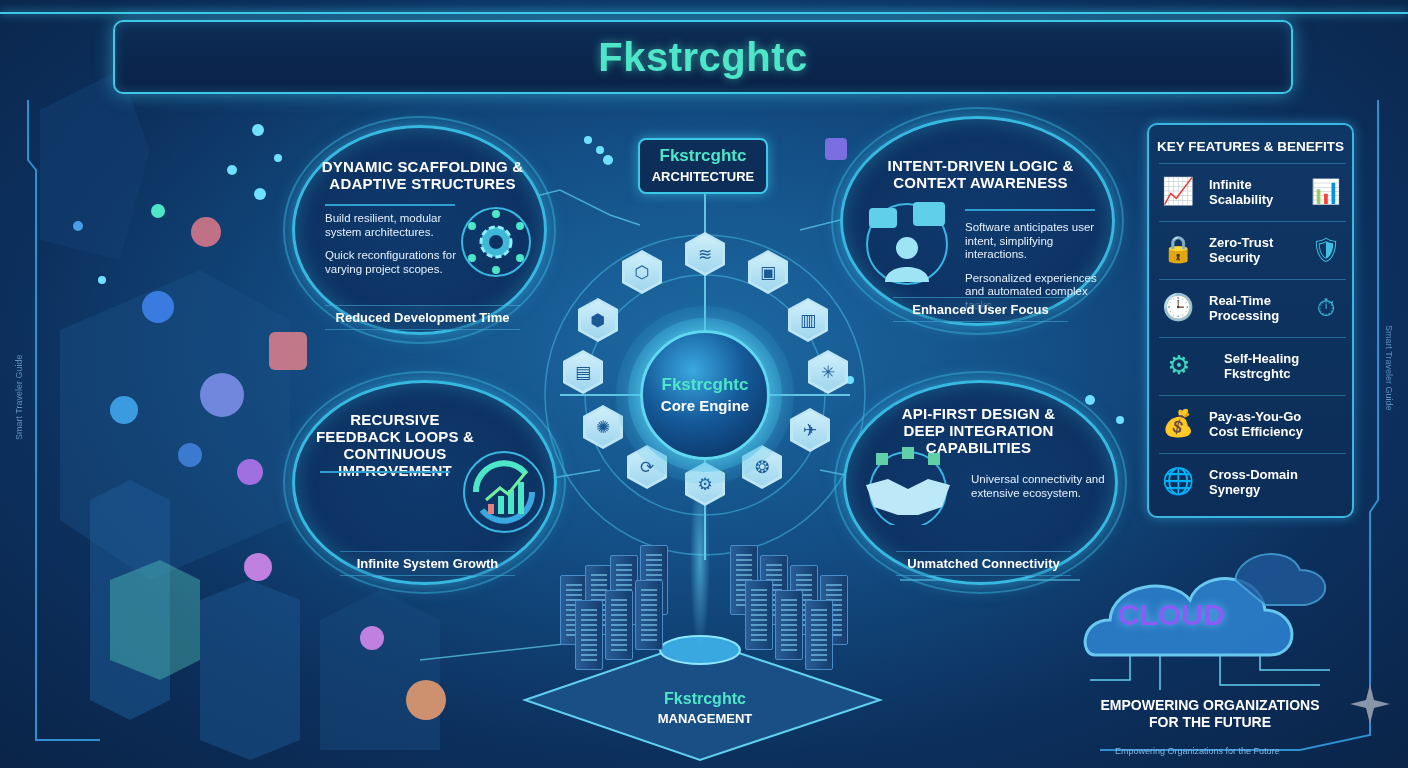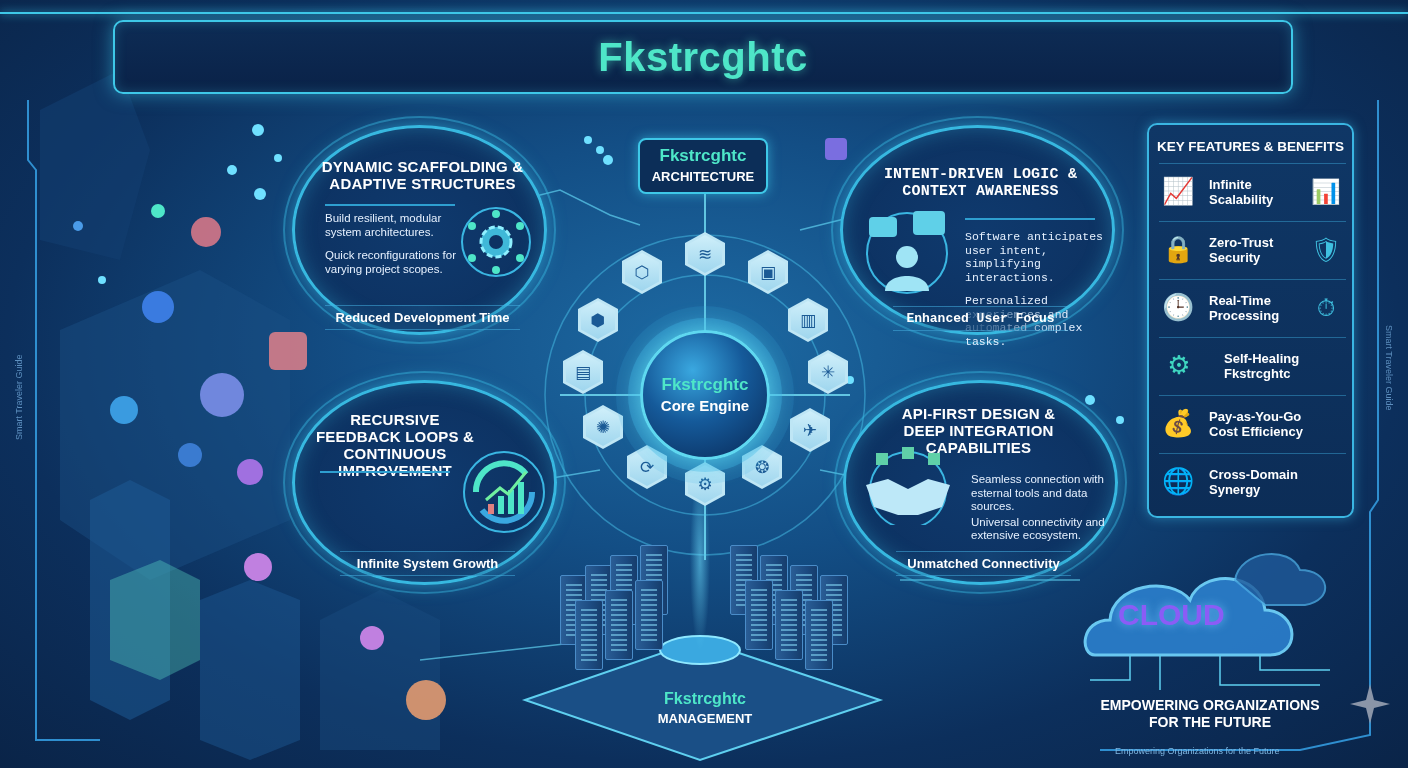--- a/index.html
+++ b/index.html
@@ -269,21 +269,21 @@
         <circle cx="60" cy="52" r="4"></circle>
         <circle cx="36" cy="8" r="4"></circle>
         <circle cx="36" cy="64" r="4"></circle>
       </g>
     <circle cx="36" cy="36" r="15" fill="#3fb8d8" stroke="#8ff0ff" stroke-width="3" stroke-dasharray="6 3"></circle>
     <circle cx="36" cy="36" r="7" fill="#0d3262"></circle>
   </svg>
   <div class="oval-footer" style="left:30px;top:177px;width:195px;">Reduced Development Time</div>
 </div>
 
-<div class="oval" style="left:840px;top:125px;width:275px;height:210px;font-family:Liberation Mono, monospace;">
+<div class="oval" style="left:840px;top:116px;width:275px;height:210px;">
   <div class="oval-title" style="left:30px;top:38px;width:215px;">INTENT-DRIVEN LOGIC &amp; CONTEXT AWARENESS</div>
   <div class="divider" style="left:122px;top:90px;width:130px;"></div>
   <svg style="position:absolute;left:18px;top:75px;" width="92" height="92" viewBox="0 0 92 92">
     <circle cx="46" cy="50" r="40" fill="none" stroke="#3ab6e2" stroke-width="2"></circle>
     <rect x="8" y="14" width="28" height="20" rx="4" fill="#5fd0e8"></rect>
     <rect x="52" y="8" width="32" height="24" rx="4" fill="#5fd0e8"></rect>
     <circle cx="46" cy="54" r="11" fill="#9fe4f5"></circle>
     <path d="M24,88 C24,68 68,68 68,88 Z" fill="#9fe4f5"></path>
   </svg>
   <div class="oval-body" style="left:122px;top:102px;width:145px;">
@@ -312,21 +312,20 @@
 <div class="oval" style="left:843px;top:380px;width:275px;height:205px;">
   <div class="oval-title" style="left:40px;top:22px;width:185px;">API-FIRST DESIGN &amp; DEEP INTEGRATION CAPABILITIES</div>
   <svg style="position:absolute;left:12px;top:62px;" width="100" height="80" viewBox="0 0 100 80">
     <circle cx="50" cy="45" r="38" fill="none" stroke="#3ab6e2" stroke-width="2"></circle>
     <rect x="18" y="8" width="12" height="12" fill="#5fd0a8"></rect>
     <rect x="44" y="2" width="12" height="12" fill="#5fd0a8"></rect>
     <rect x="70" y="8" width="12" height="12" fill="#5fd0a8"></rect>
     <path d="M8,40 L30,34 L50,44 L70,34 L92,40 L84,62 L60,70 L40,70 L16,62 Z" fill="#bde8f8"></path>
   </svg>
   <div class="oval-body" style="left:125px;top:90px;width:140px;">
-    <p style="margin-bottom:2px;">Seamless connection with esternal tools and data sources.</p>
     <p>Universal connectivity and extensive ecosystem.</p>
   </div>
   <div class="oval-footer" style="left:50px;top:168px;width:175px;">Unmatched Connectivity</div>
 </div>
 
 <div>
   <div class="hex" style="left:622px;top:250px;">
       <div class="hex-inner">⬡</div>
     </div>
   <div class="hex" style="left:685px;top:232px;">

